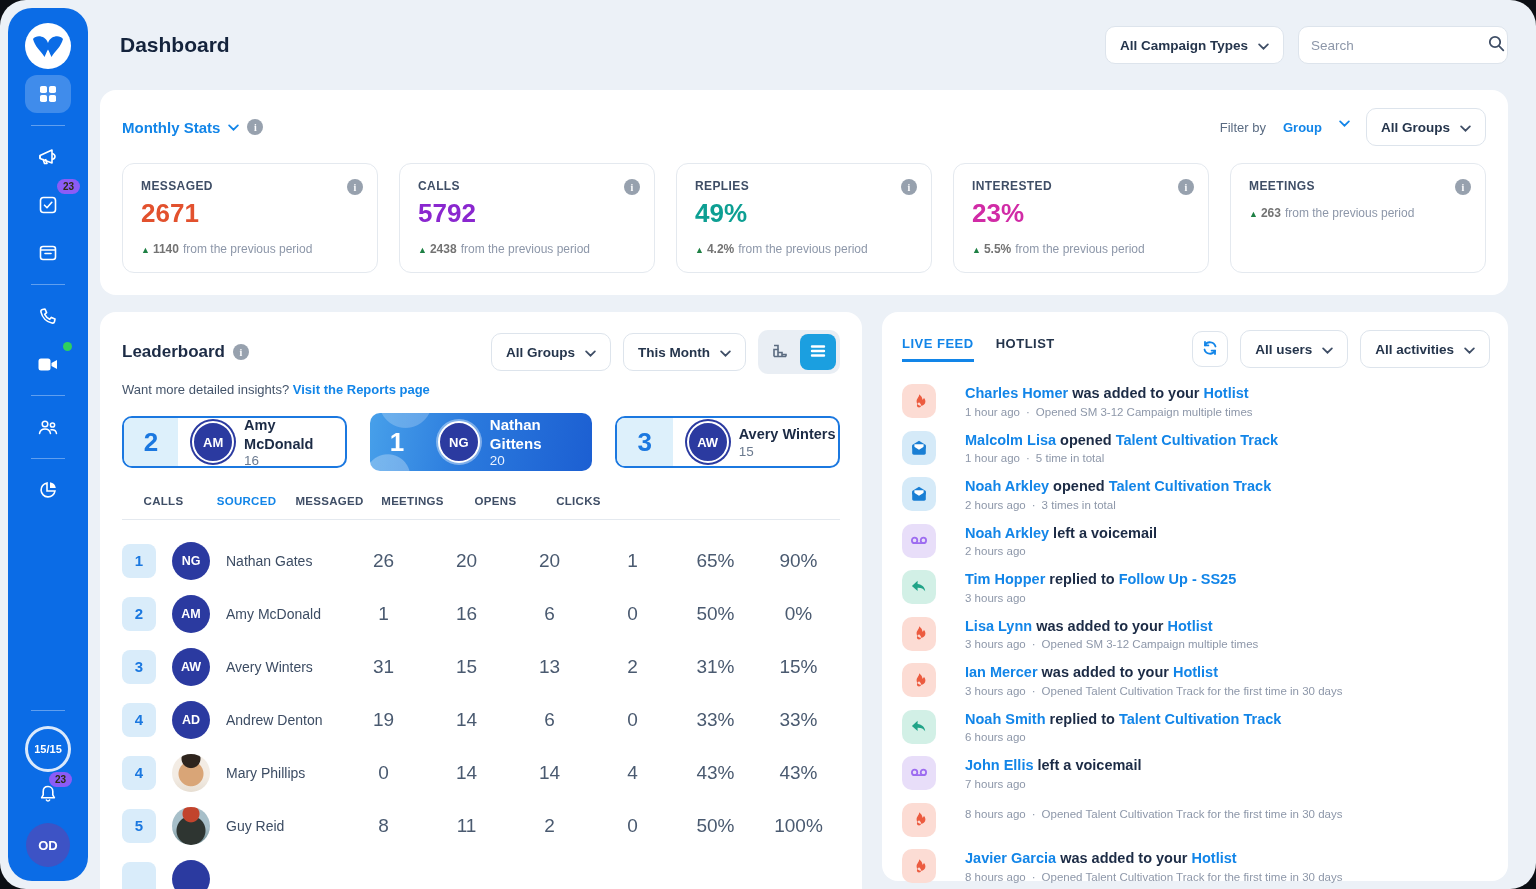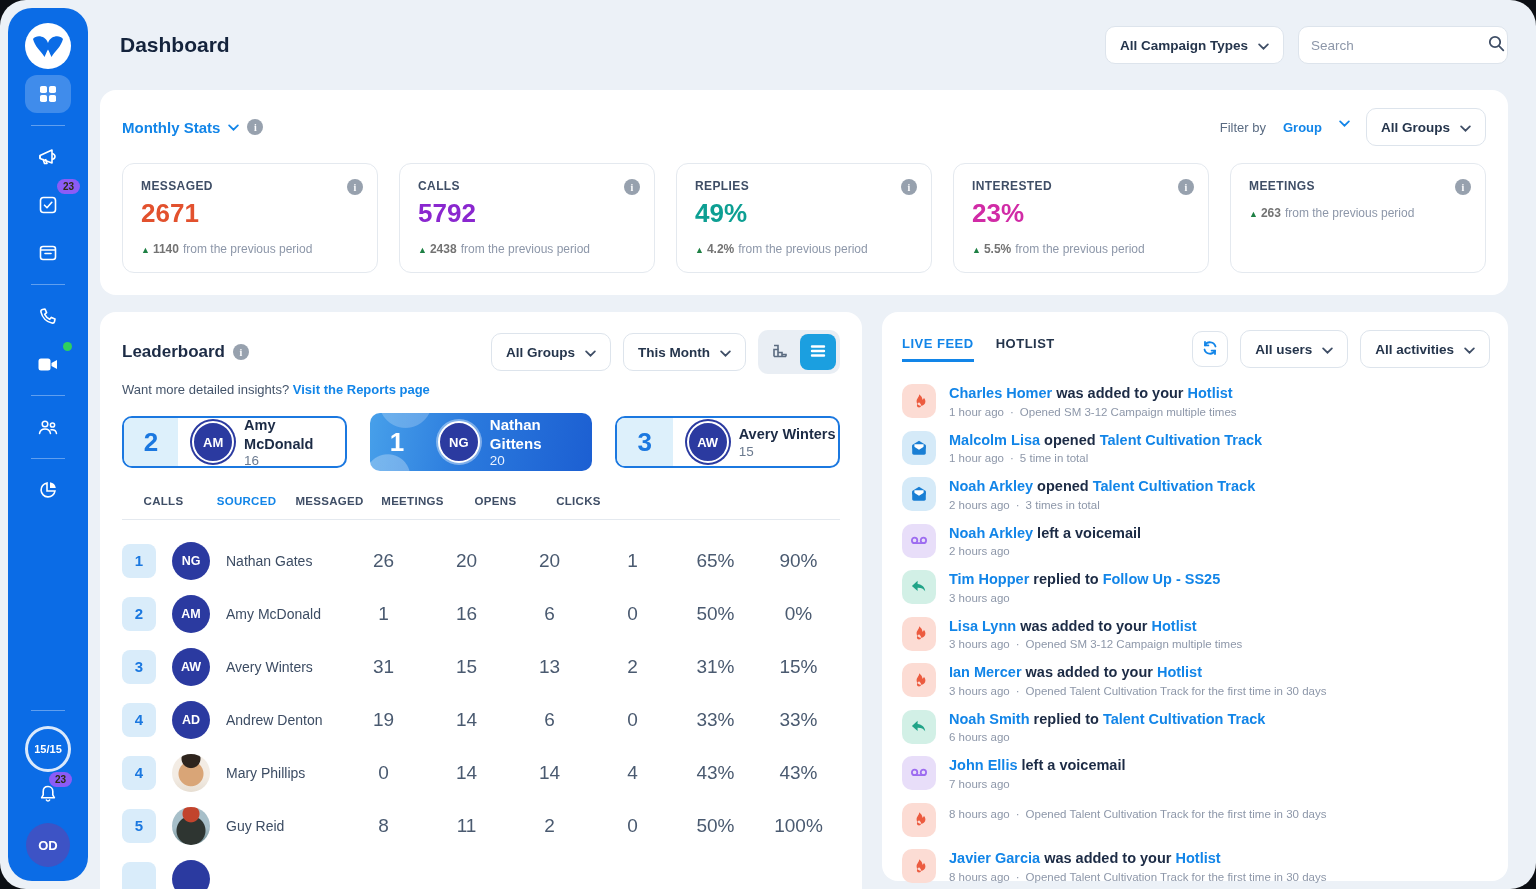--- a/index.html
+++ b/index.html
@@ -107,21 +107,21 @@
   .feed-icon { width:34px; height:34px; border-radius:10px; display:flex; align-items:center; justify-content:center; flex:none; }
   .feed-icon svg { display:none; }
   .feed-icon[data-type="fire"] { background:#fcdcd4; color:#ec5b3f; }
   .feed-icon[data-type="fire"] svg.i-fire { display:block; }
   .feed-icon[data-type="mail-open"] { background:#d5eaf8; color:#1a7fd4; }
   .feed-icon[data-type="mail-open"] svg.i-mail { display:block; }
   .feed-icon[data-type="voicemail"] { background:#e8def9; color:#9d6cf0; }
   .feed-icon[data-type="voicemail"] svg.i-vm { display:block; }
   .feed-icon[data-type="reply"] { background:#d2f0e6; color:#21a488; }
   .feed-icon[data-type="reply"] svg.i-reply { display:block; }
-  .feed-body { margin-left:13px; padding-top:1px; }
+  .feed-body { margin-left:29px; padding-top:1px; }
   .feed-title { font-size:14.5px; font-weight:bold; color:#1c2b45; line-height:1.15; }
   .feed-title .lnk { color:#1285e8; }
   .feed-sub { font-size:11.5px; color:#8d97a9; margin-top:4px; }
   .dotsep { margin:0 6px; }
 </style>
 </head>
 <body>
 
 <div class="window">
 

